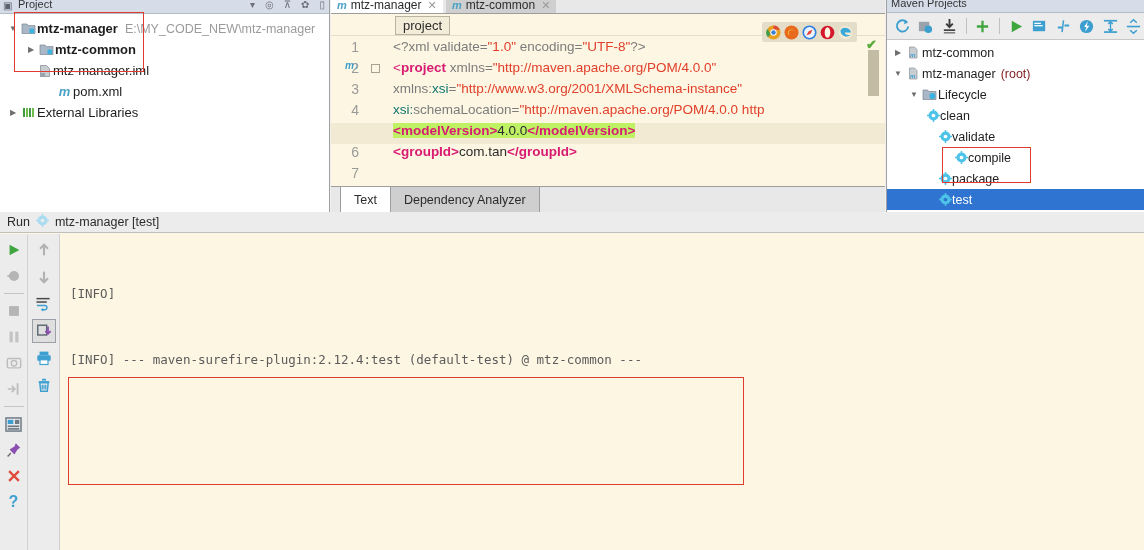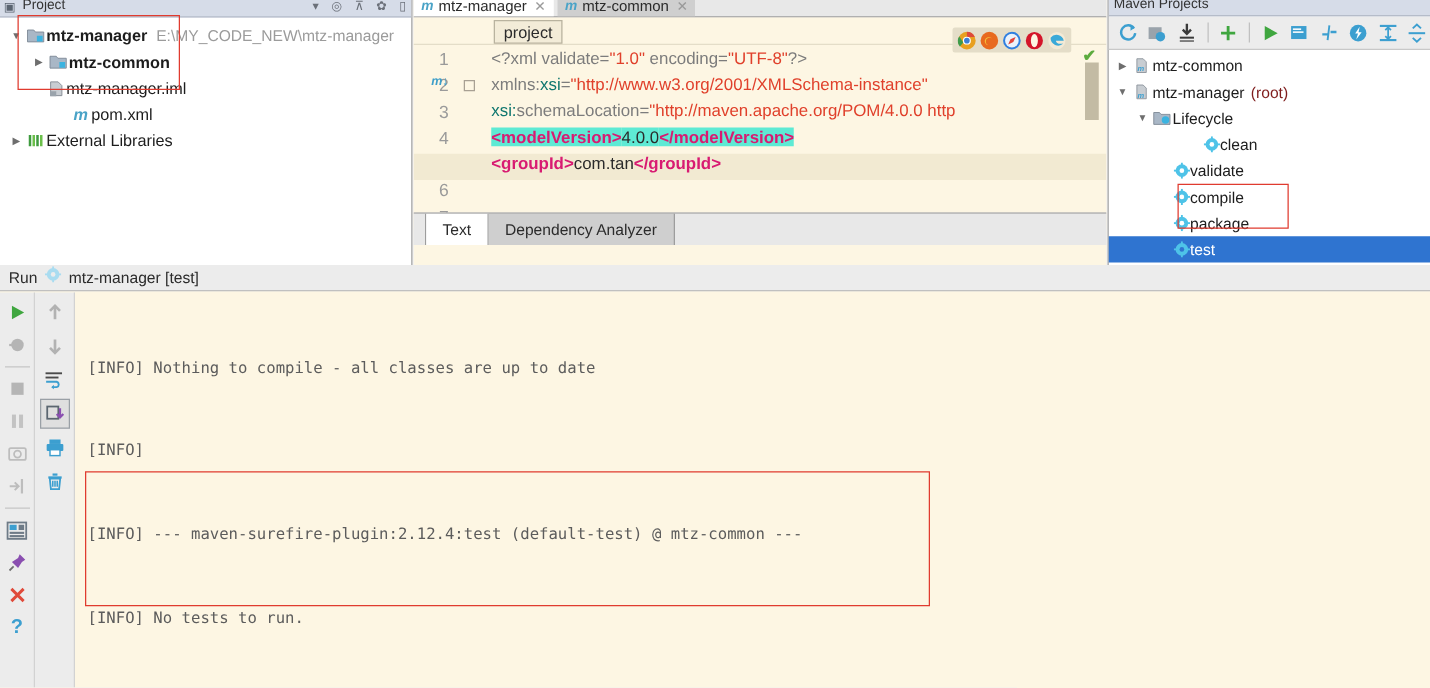--- a/index.html
+++ b/index.html
@@ -48,35 +48,35 @@
   .code-lines { position:absolute; left:62px; top:0; right:0; font-size:13.5px; line-height:21px;
                 white-space:nowrap; font-family:"Liberation Sans", sans-serif; }
   .cl { height:21px; position:relative; }
   .k-tag { color:#d81b72; font-weight:bold; }
   .k-tagl { color:#d81b72; }
   .k-attr { color:#0f766e; }
   .k-str { color:#e0402b; }
   .k-grey { color:#7c7c7c; }
   .k-cmt { color:#9a9a9a; font-style:italic; }
   .k-txt { color:#2b2b2b; }
-  .sel-hl { background:#5eead4; }
+  .sel-hl { background:#bef264; }
   .line5-bg { position:absolute; left:0; right:0; height:21px; background:#f2ead2; }
   .fold { position:absolute; left:40px; width:9px; height:9px; border:1px solid #a8a093;
           background:#fdf6e3; }
   .mvn-mark { position:absolute; left:14px; font-size:10px; color:#3d9ec9; font-weight:bold; font-style:italic; }
 
   .browser-bar { position:absolute; right:28px; top:22px; height:20px; background:#e4ddc8;
                  display:flex; align-items:center; gap:3px; padding:0 4px; border-radius:2px; }
   .bicon { width:15px; height:15px; border-radius:50%; display:block; }
 
   .scroll-col { position:absolute; right:6px; top:0; width:12px; height:147px; }
   .scroll-thumb { position:absolute; right:0; top:14px; width:11px; height:46px; background:#c3bba4; }
   .insp-ok { position:absolute; right:2px; top:1px; font-size:13px; color:#5cab3e; font-weight:bold; }
 
-  .etabs-bottom { position:absolute; left:0; bottom:16px; width:100%; height:26px;
+  .etabs-bottom { position:absolute; left:0; bottom:0; width:100%; height:26px;
                   background:#e8e8e8; border-top:1px solid #9d9d9d; display:flex; align-items:stretch; }
   .btab { display:flex; align-items:center; padding:0 13px; font-size:12.5px; color:#2b2b2b;
           border-right:1px solid #9d9d9d; }
   .btab.active { background:#ffffff; }
   .btab.inactive { background:#cfcfcf; }
   .btab-filler { flex:1; background:#e8e8e8; }
 
   
   .maven-pane { position:absolute; left:886px; top:0; width:258px; height:212px;
                 background:#ffffff; border-left:1px solid #a0a0a0; }
@@ -221,20 +221,23 @@
           <span class="fold" style="top:28px"></span>
         </div>
 
         <div class="line5-bg" style="top:87px"></div>
 
         <div class="code-lines">
           <div class="cl">
             <span class="k-grey">&lt;?</span><span class="k-grey">xml</span><span class="k-grey"> validate=</span><span class="k-str">"1.0"</span><span class="k-grey"> encoding=</span><span class="k-str">"UTF-8"</span><span class="k-grey">?&gt;</span>
           </div>
           <div class="cl">
+            <span class="k-tagl">&lt;</span><span class="k-tag">project</span><span class="k-grey"> xmlns=</span><span class="k-str">"http://maven.apache.org/POM/4.0.0"</span>
+          </div>
+          <div class="cl">
             <span class="k-grey">        xmlns:</span><span class="k-attr">xsi</span><span class="k-grey">=</span><span class="k-str">"http://www.w3.org/2001/XMLSchema-instance"</span>
           </div>
           <div class="cl">
             <span class="k-attr">        xsi:</span><span class="k-grey">schemaLocation=</span><span class="k-str">"http://maven.apache.org/POM/4.0.0 http</span>
           </div>
           <div class="cl">
             <span class="k-tag sel-hl">&lt;modelVersion&gt;</span><span class="k-txt sel-hl">4.0.0</span><span class="k-tag sel-hl">&lt;/modelVersion&gt;</span>
           </div>
           <div class="cl">
             <span class="k-tag">    &lt;groupId&gt;</span><span class="k-txt">com.tan</span><span class="k-tag">&lt;/groupId&gt;</span>
@@ -395,21 +398,21 @@
           <span class="tw">▼</span>
           <span class="ficon">
             <svg width="15" height="13" viewBox="0 0 15 13">
                 <path d="M1 2h4.6l1.2 1.5H14V11.5H1z" fill="#a9b7c6" stroke="#7b8793" stroke-width="0.7"></path>
                 <circle cx="10.4" cy="8" r="3" fill="#3bb3e0"></circle>
               </svg>
           </span>
           <span>Lifecycle</span>
         </div>
 
-        <div class="mrow" style="padding-left:76px">
+        <div class="mrow" style="padding-left:40px">
           <span class="ficon gear">
             <svg width="13" height="13" viewBox="0 0 14 14">
                 <circle cx="7" cy="7" r="5.4" fill="#4ec3e8"></circle>
                 <circle cx="7" cy="7" r="2" fill="#fff"></circle>
                 <g fill="#4ec3e8">
                   <rect x="6.2" y="0" width="1.6" height="3"></rect>
                   <rect x="6.2" y="11" width="1.6" height="3"></rect>
                   <rect x="0" y="6.2" width="3" height="1.6"></rect>
                   <rect x="11" y="6.2" width="3" height="1.6"></rect>
                 </g>
@@ -427,21 +430,21 @@
                   <rect x="6.2" y="0" width="1.6" height="3"></rect>
                   <rect x="6.2" y="11" width="1.6" height="3"></rect>
                   <rect x="0" y="6.2" width="3" height="1.6"></rect>
                   <rect x="11" y="6.2" width="3" height="1.6"></rect>
                 </g>
               </svg>
           </span>
           <span>validate</span>
         </div>
 
-        <div class="mrow" style="padding-left:52px">
+        <div class="mrow" style="padding-left:68px">
           <span class="ficon gear">
             <svg width="13" height="13" viewBox="0 0 14 14">
                 <circle cx="7" cy="7" r="5.4" fill="#4ec3e8"></circle>
                 <circle cx="7" cy="7" r="2" fill="#fff"></circle>
                 <g fill="#4ec3e8">
                   <rect x="6.2" y="0" width="1.6" height="3"></rect>
                   <rect x="6.2" y="11" width="1.6" height="3"></rect>
                   <rect x="0" y="6.2" width="3" height="1.6"></rect>
                   <rect x="11" y="6.2" width="3" height="1.6"></rect>
                 </g>
@@ -607,24 +610,22 @@
           <svg width="16" height="16" viewBox="0 0 18 18">
               <rect x="3" y="4.6" width="12" height="2" fill="#3c9fd0"></rect>
               <path d="M4.3 6.6h9.4l-1 9.4H5.3z" fill="none" stroke="#3c9fd0" stroke-width="1.6"></path>
               <path d="M7 8.6v5.4M9 8.6v5.4M11 8.6v5.4" stroke="#3c9fd0" stroke-width="1.4"></path>
               <rect x="6.8" y="2" width="4.4" height="2" fill="#3c9fd0"></rect>
             </svg>
         </span>
       </div>
 
       <div class="console">
-        <div>[INFO] Nothing to compile - all classes are up to date</div>
         <div>[INFO]</div>
         <div>[INFO] --- maven-surefire-plugin:2.12.4:test (default-test) @ mtz-common ---</div>
-        <div>[INFO] No tests to run.</div>
         
         
         
         
         
         
         
         
         
         

